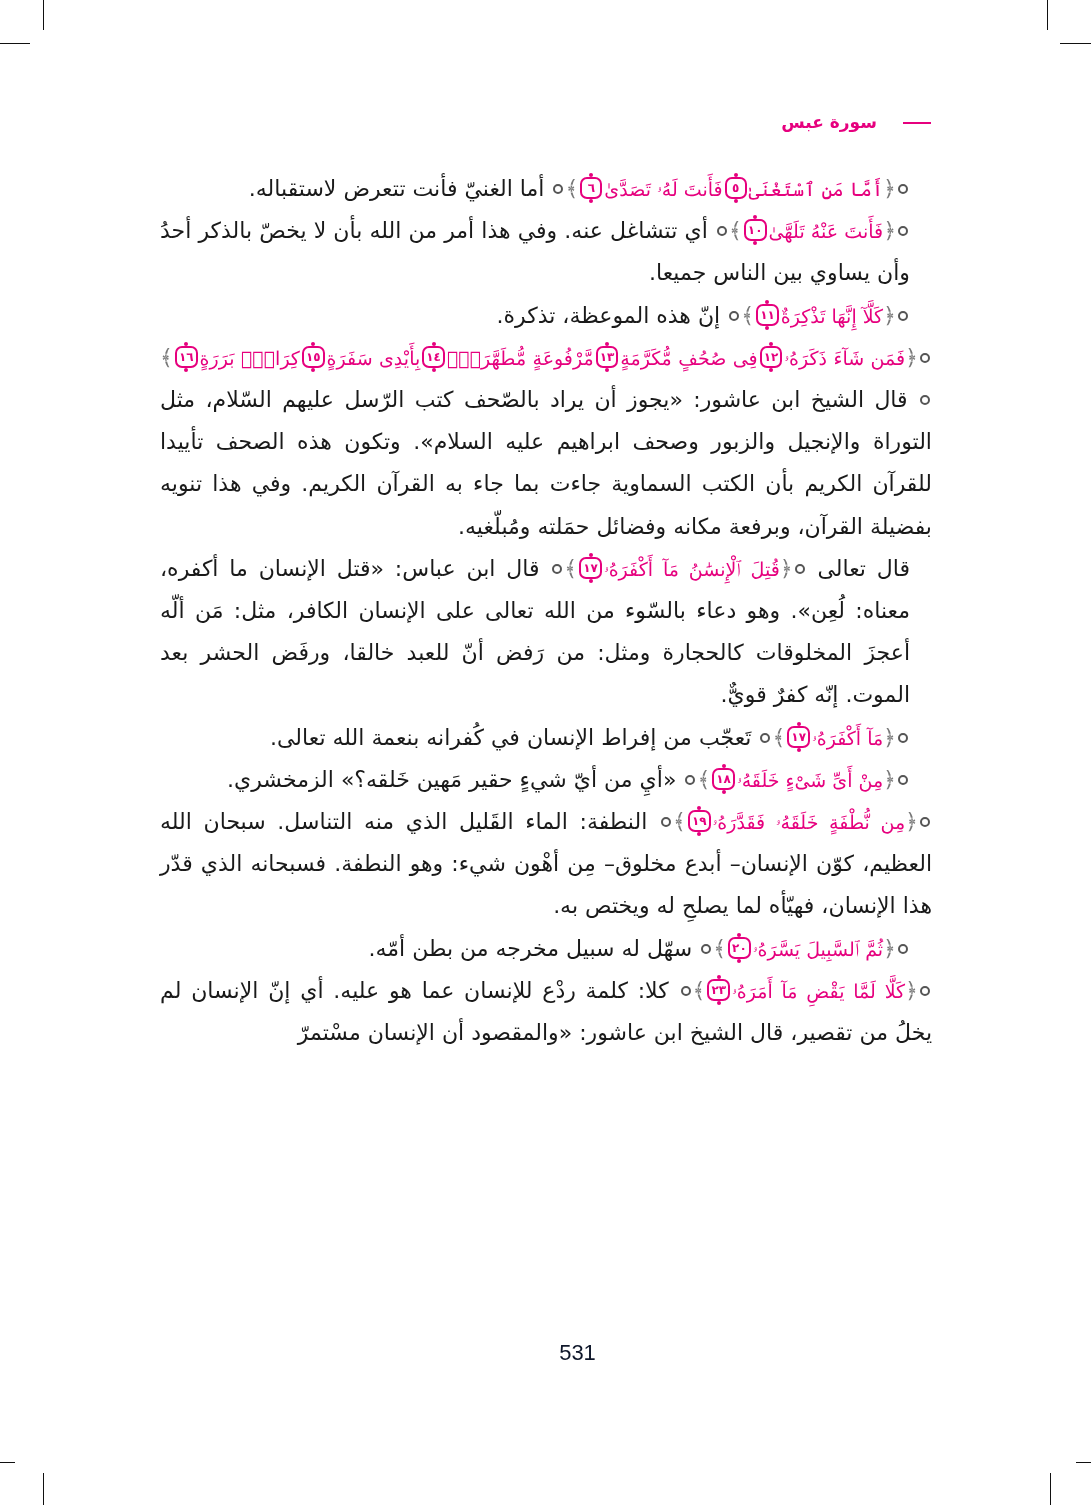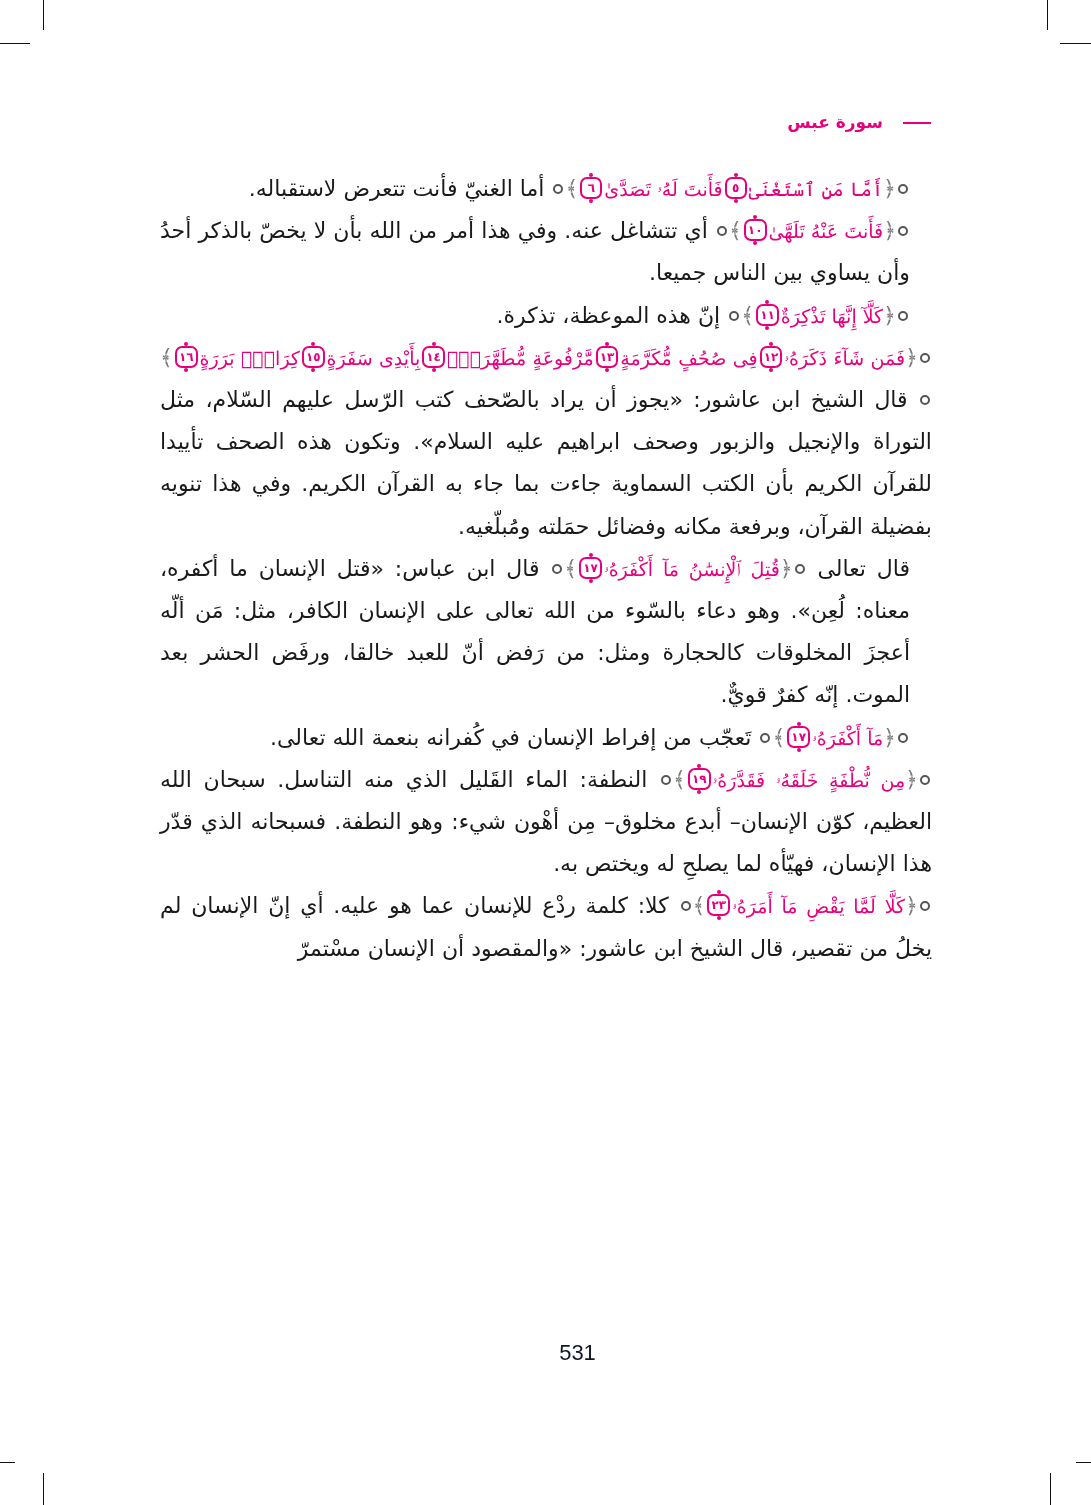--- a/index.html
+++ b/index.html
@@ -3,21 +3,21 @@
 <meta charset="utf-8">
 <style>
   html, body { margin: 0; padding: 0; background: #ffffff; }
   body { width: 1091px; height: 1505px; position: relative; overflow: hidden; }
   .page { position: absolute; left: 0; top: 0; width: 1091px; height: 1505px; background: #fff; }
 
   .crop { position: absolute; background: #111; }
 
   .header {
     position: absolute; top: 112px; right: 160px;
-    display: flex; align-items: center; gap: 20px;
+    display: flex; align-items: center; gap: 26px;
     direction: rtl;
   }
   .header .rule { width: 28px; height: 2px; background: var(--accent); margin-top: 2px; }
   .header .surah {
     color: var(--accent);
     font-family: "DejaVu Sans", sans-serif;
     font-size: 17px; font-weight: bold; letter-spacing: 1px;
   }
 
   .body {
@@ -89,18 +89,20 @@
     <span class="surah">سورة عبس</span>
   </div>
 
   <div class="body" id="body">
       <p class="para indent"><span class="verse-quote"><span class="orn"></span><span class="paren">﴿</span><span class="verse">أَمَّا مَنِ ٱسْتَغْنَىٰ</span><span class="ayah">٥</span><span class="verse">فَأَنتَ لَهُۥ تَصَدَّىٰ</span><span class="ayah">٦</span><span class="paren">﴾</span><span class="orn"></span></span> <span>أما الغنيّ فأنت تتعرض لاستقباله.</span></p>
       <p class="para indent"><span class="verse-quote"><span class="orn"></span><span class="paren">﴿</span><span class="verse">فَأَنتَ عَنْهُ تَلَهَّىٰ</span><span class="ayah">١٠</span><span class="paren">﴾</span><span class="orn"></span></span> <span>أي تتشاغل عنه. وفي هذا أمر من الله بأن لا يخصّ بالذكر أحدُ وأن يساوي بين الناس جميعا.</span></p>
       <p class="para indent"><span class="verse-quote"><span class="orn"></span><span class="paren">﴿</span><span class="verse">كَلَّآ إِنَّهَا تَذْكِرَةٌ</span><span class="ayah">١١</span><span class="paren">﴾</span><span class="orn"></span></span> <span>إنّ هذه الموعظة، تذكرة.</span></p>
       <p class="para"><span class="verse-quote"><span class="orn"></span><span class="paren">﴿</span><span class="verse">فَمَن شَآءَ ذَكَرَهُۥ</span><span class="ayah">١٢</span><span class="verse">فِى صُحُفٍ مُّكَرَّمَةٍ</span><span class="ayah">١٣</span><span class="verse">مَّرْفُوعَةٍ مُّطَهَّرَةٍۭ</span><span class="ayah">١٤</span><span class="verse">بِأَيْدِى سَفَرَةٍ</span><span class="ayah">١٥</span><span class="verse">كِرَامٍۭ بَرَرَةٍ</span><span class="ayah">١٦</span><span class="paren">﴾</span><span class="orn"></span></span> <span>قال الشيخ ابن عاشور: «يجوز أن يراد بالصّحف كتب الرّسل عليهم السّلام، مثل التوراة والإنجيل والزبور وصحف ابراهيم عليه السلام». وتكون هذه الصحف تأييدا للقرآن الكريم بأن الكتب السماوية جاءت بما جاء به القرآن الكريم. وفي هذا تنويه بفضيلة القرآن، وبرفعة مكانه وفضائل حمَلته ومُبلّغيه.</span></p>
       <p class="para indent"><span>قال تعالى</span> <span class="verse-quote"><span class="orn"></span><span class="paren">﴿</span><span class="verse">قُتِلَ ٱلْإِنسَٰنُ مَآ أَكْفَرَهُۥ</span><span class="ayah">١٧</span><span class="paren">﴾</span><span class="orn"></span></span> <span>قال ابن عباس: «قتل الإنسان ما أكفره، معناه: لُعِن». وهو دعاء بالسّوء من الله تعالى على الإنسان الكافر، مثل: مَن ألّه أعجزَ المخلوقات كالحجارة ومثل: من رَفض أنّ للعبد خالقا، ورفَض الحشر بعد الموت. إنّه كفرٌ قويٌّ.</span></p>
       <p class="para indent"><span class="verse-quote"><span class="orn"></span><span class="paren">﴿</span><span class="verse">مَآ أَكْفَرَهُۥ</span><span class="ayah">١٧</span><span class="paren">﴾</span><span class="orn"></span></span> <span>تَعجّب من إفراط الإنسان في كُفرانه بنعمة الله تعالى.</span></p>
+      <p class="para indent"><span class="verse-quote"><span class="orn"></span><span class="paren">﴿</span><span class="verse">مِنْ أَىِّ شَىْءٍ خَلَقَهُۥ</span><span class="ayah">١٨</span><span class="paren">﴾</span><span class="orn"></span></span> <span>«أيِ من أيّ شيءٍ حقير مَهين خَلقه؟» الزمخشري.</span></p>
       <p class="para"><span class="verse-quote"><span class="orn"></span><span class="paren">﴿</span><span class="verse">مِن نُّطْفَةٍ خَلَقَهُۥ فَقَدَّرَهُۥ</span><span class="ayah">١٩</span><span class="paren">﴾</span><span class="orn"></span></span> <span>النطفة: الماء القَليل الذي منه التناسل. سبحان الله العظيم، كوّن الإنسان– أبدع مخلوق– مِن أهْون شيء: وهو النطفة. فسبحانه الذي قدّر هذا الإنسان، فهيّأه لما يصلحِ له ويختص به.</span></p>
+      <p class="para indent"><span class="verse-quote"><span class="orn"></span><span class="paren">﴿</span><span class="verse">ثُمَّ ٱلسَّبِيلَ يَسَّرَهُۥ</span><span class="ayah">٢٠</span><span class="paren">﴾</span><span class="orn"></span></span> <span>سهّل له سبيل مخرجه من بطن أمّه.</span></p>
       <p class="para"><span class="verse-quote"><span class="orn"></span><span class="paren">﴿</span><span class="verse">كَلَّا لَمَّا يَقْضِ مَآ أَمَرَهُۥ</span><span class="ayah">٢٣</span><span class="paren">﴾</span><span class="orn"></span></span> <span>كلا: كلمة ردْع للإنسان عما هو عليه. أي إنّ الإنسان لم يخلُ من تقصير، قال الشيخ ابن عاشور: «والمقصود أن الإنسان مسْتمرّ</span></p>
     </div>
 
   <div class="page-number">531</div>
 </div>
 
 </body></html>

